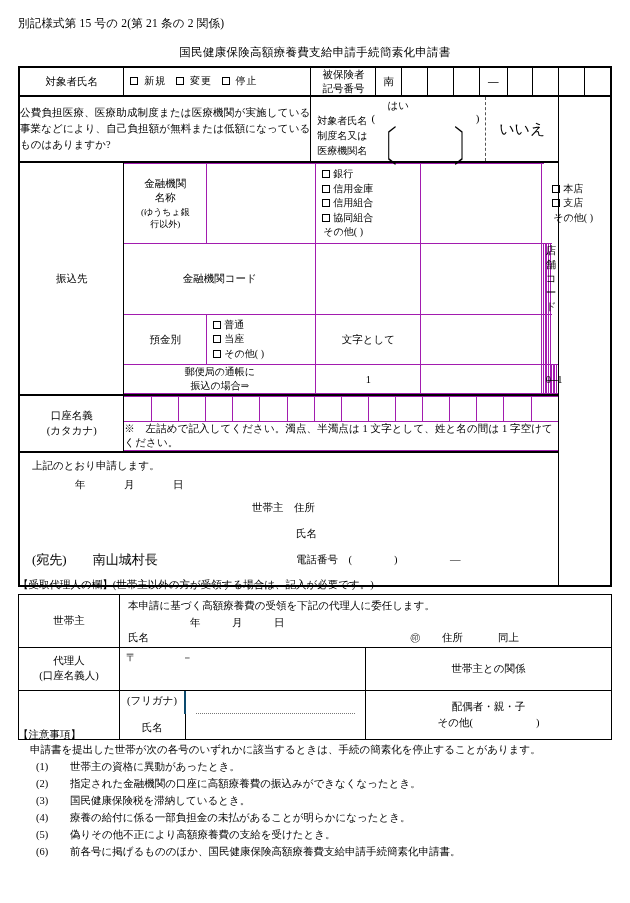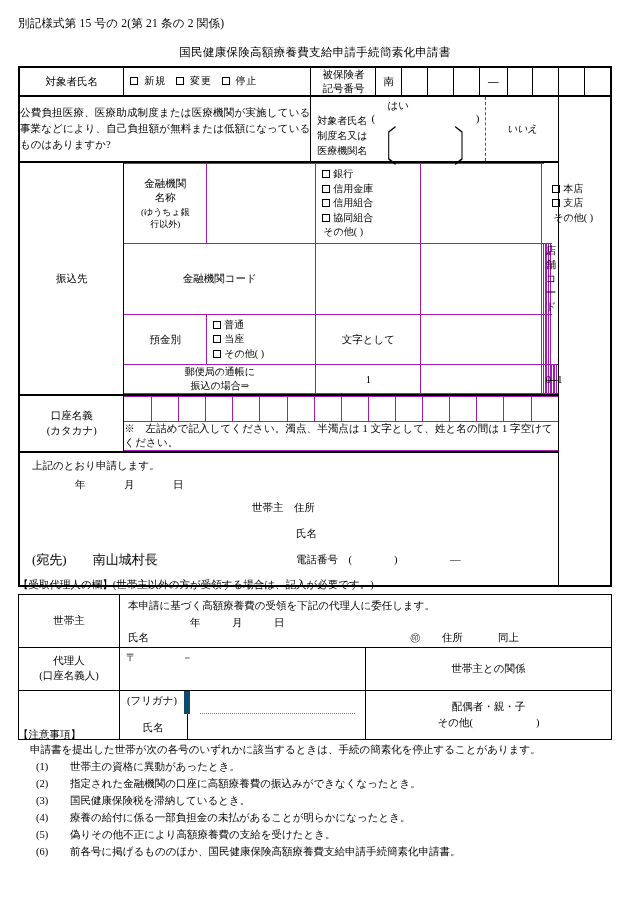--- a/index.html
+++ b/index.html
@@ -127,22 +127,21 @@
   .big-brace {
     position: absolute;
     font-size: 30px;
     line-height: 1;
     transform: scaleY(1.45);
     transform-origin: top;
   }
   .no-word {
     width: 72px;
     text-align: center;
-    font-size: 10px;
-    font-style: italic;
+    font-size: 15px;
   }
 
   
   .sub-table { width: 100%; height: 100%; border-collapse: collapse; }
   .sub-table td { border: 1px solid #a21caf; padding: 0; }
   .furikomi-label { width: 100px; text-align: center; }
   .bank-name-lbl { width: 82px; text-align: center; font-size: 10px; line-height: 1.35; }
   .kouza-grid td { height: 22px; }
 
   
@@ -421,21 +420,21 @@
       </td>
       <td class="px-rel" style="width:148px;">世帯主との関係</td>
     </tr>
 
     <tr>
       <td class="px-lbl" style="height:48px;"></td>
       <td style="padding:0;height:48px;">
         <table style="width:100%;height:48px;border-collapse:collapse;">
           <tbody>
                 <tr>
-            <td style="width:64px;border:none;border-right:6px solid #0c4a6e;text-align:center;vertical-align:top;padding-top:3px;">(フリガナ)</td>
+            <td style="width:64px;border:none;border-right:2px solid #0c4a6e;text-align:center;vertical-align:top;padding-top:3px;">(フリガナ)</td>
             <td style="border:none;padding:0 10px;vertical-align:bottom;">
               <div class="dotted-line"></div>
             </td>
           </tr>
           <tr>
             <td style="width:64px;border:none;border-right:1px solid #000;text-align:center;vertical-align:bottom;padding-bottom:4px;">氏名</td>
             <td style="border:none;"></td>
           </tr>
         </tbody>
             </table>

